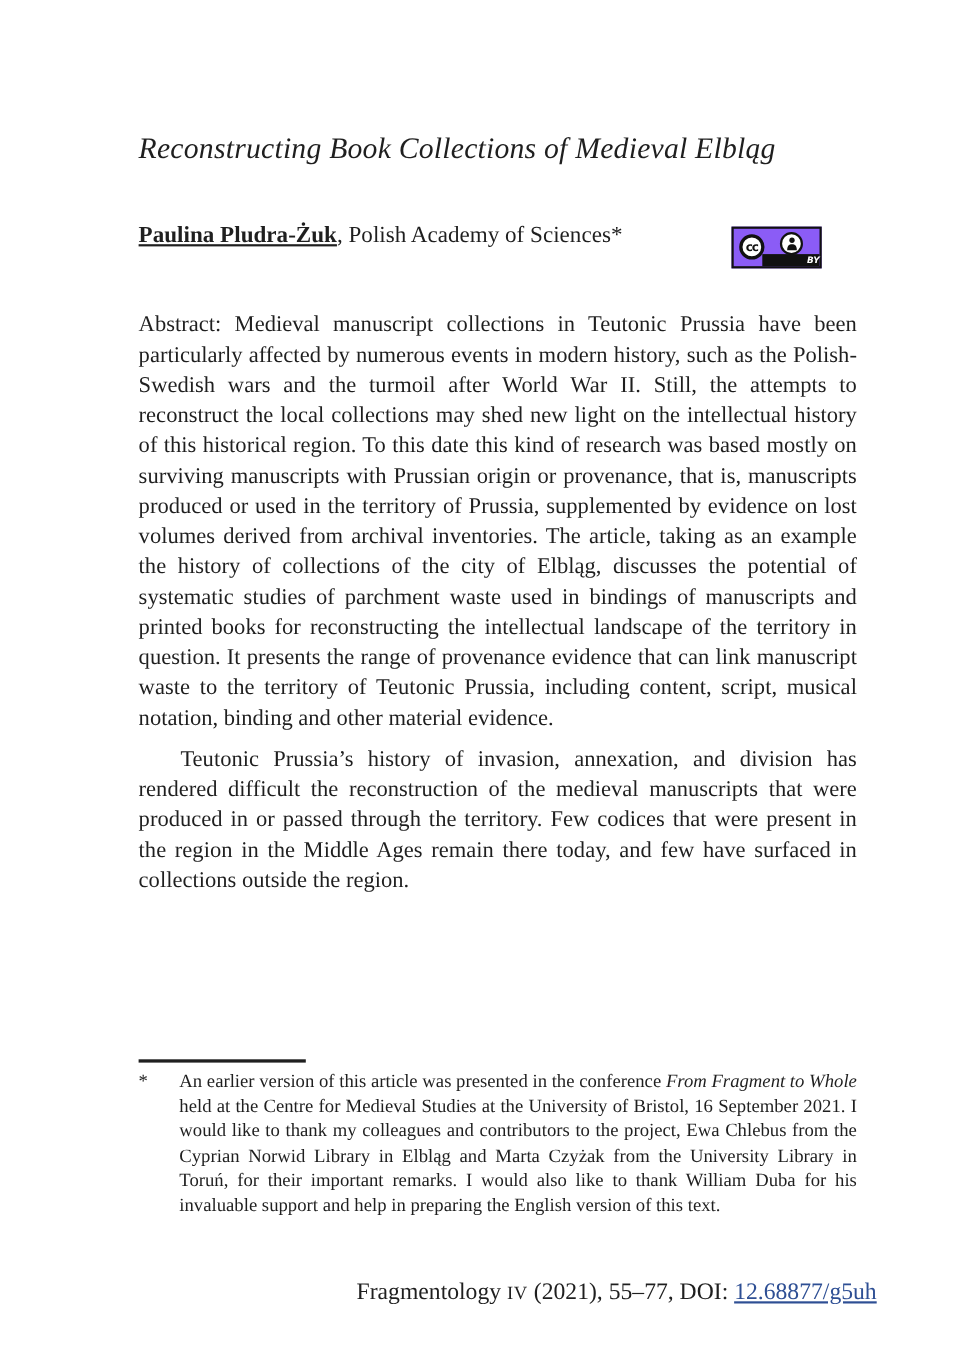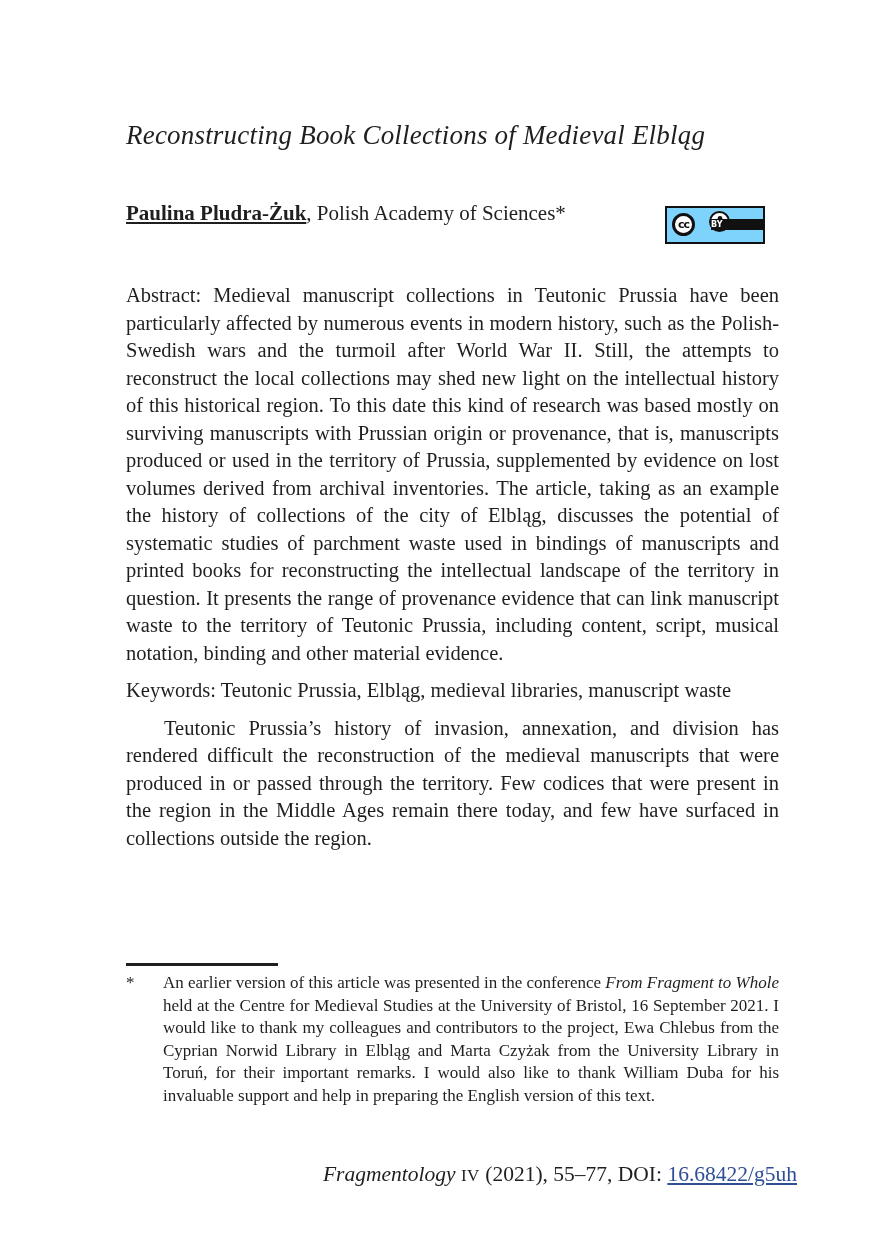--- a/index.html
+++ b/index.html
@@ -30,22 +30,22 @@
   .author-name { font-weight:bold;text-decoration:underline; }
   .email-line {
     position:absolute; top:228px; left:164px;
     font-size:21px; line-height:28px;
     font-style:italic;
   }
 
   
   .cc-badge {
     position:absolute; top:206px; left:665px;
-    width:100px; height:38px;
-    background:#7dd3fc;
+    width:82px; height:38px;
+    background:#8b5cf6;
     border:2.5px solid #111;
     box-sizing:border-box;
   }
   .cc-circle {
     position:absolute; top:5px; left:5px;
     width:23px; height:23px;
     background:#fff;
     border:3px solid #111;
     border-radius:50%;
     box-sizing:border-box;
@@ -57,27 +57,28 @@
   .by-circle {
     position:absolute; top:3px; left:42px;
     width:21px; height:21px;
     background:#fff;
     border:2.5px solid #111;
     border-radius:50%;
     box-sizing:border-box;
   }
   .person { position:absolute; top:1px; left:1px; }
   .by-strip {
-    position:absolute; right:0; bottom:12px;
+    position:absolute; right:0; bottom:0;
     width:52px; height:11px;
     background:#111;
     color:#fff;
     font-family:"DejaVu Sans", sans-serif;
     font-weight:bold; font-size:8px; line-height:11px;
-    text-align:left;
+    text-align:right;
+    font-style:italic;
   }
 
   .text-block {
     position:absolute; top:282px; left:126px; width:653px;
     font-size:20.5px; line-height:27.5px;
     text-align:justify;
   }
   .text-block p { margin:0; }
   .text-block p + p { margin-top:10px; }
   .run-label { font-weight:normal; }
@@ -91,21 +92,21 @@
   .fn-rule { width:152px; height:3px; background:#1f1f1f; margin:0 0 6px 0; }
   .fn-body { position:relative; padding-left:37px; }
   .fn-marker { position:absolute; left:0; top:0; }
   .fn-italic { font-style:italic; }
 
   .footer {
     position:absolute; top:1160px; right:77px;
     font-size:21.5px; line-height:28px;
     white-space:nowrap;
   }
-  .journal { font-style:italic; }
+  .journal { }
   .volume { font-size:17px; letter-spacing:0.5px;text-align:center; }
   .doi-link { color:#2e4f94; text-decoration:underline; cursor:pointer; }
 </style>
 </head>
 <body>
 
 <div class="page">
 
   <h1 class="title">Reconstructing Book Collections of Medieval Elbląg</h1>
 
@@ -118,26 +119,25 @@
       <svg class="person" width="16" height="16" viewBox="0 0 16 16">
         <circle cx="8" cy="4.4" r="2.4" fill="#111"></circle>
         <path d="M3.6 13.5 C3.6 9.5 5.2 8 8 8 C10.8 8 12.4 9.5 12.4 13.5 Z" fill="#111"></path>
       </svg>
     </div>
     <div class="by-strip">BY</div>
   </div>
 
   <div class="text-block">
     <p><span class="run-label">Abstract:</span><span> Medieval manuscript collections in Teutonic Prussia have been particularly affected by numerous events in modern history, such as the Polish-Swedish wars and the turmoil after World War II. Still, the attempts to reconstruct the local collections may shed new light on the intellectual history of this historical region. To this date this kind of research was based mostly on surviving manuscripts with Prussian origin or provenance, that is, manuscripts produced or used in the territory of Prussia, supplemented by evidence on lost volumes derived from archival inventories. The article, taking as an example the history of collections of the city of Elbląg, discusses the potential of systematic studies of parchment waste used in bindings of manuscripts and printed books for reconstructing the intellectual landscape of the territory in question. It presents the range of provenance evidence that can link manuscript waste to the territory of Teutonic Prussia, including content, script, musical notation, binding and other material evidence.</span></p>
-    <p><span class="run-label">Keywords:</span><span> Teutonic Prussia, Elbląg, medieval libraries, manuscript waste</span></p>
     <p class="body-para">Teutonic Prussia’s history of invasion, annexation, and division has rendered difficult the reconstruction of the medieval manuscripts that were produced in or passed through the territory. Few codices that were present in the region in the Middle Ages remain there today, and few have surfaced in collections outside the region.</p>
   </div>
 
   <div class="footnote">
     <div class="fn-rule"></div>
     <div class="fn-body">
       <span class="fn-marker">*</span><span>An earlier version of this article was presented in the conference </span><span class="fn-italic">From Fragment to Whole</span><span> held at the Centre for Medieval Studies at the University of Bristol, 16 September 2021. I would like to thank my colleagues and contributors to the project, Ewa Chlebus from the Cyprian Norwid Library in Elbląg and Marta Czyżak from the University Library in Toruń, for their important remarks. I would also like to thank William Duba for his invaluable support and help in preparing the English version of this text.</span>
     </div>
   </div>
 
-  <div class="footer"><span class="journal">Fragmentology</span> <span class="volume">IV</span><span> (2021), 55–77, DOI: </span><a class="doi-link">16.68422/g5uh</a></div>
+  <div class="footer"><span class="journal">Fragmentology</span> <span class="volume">IV</span><span> (2021), 55–77, DOI: </span><a class="doi-link">12.68877/g5uh</a></div>
 
 </div>
 
 </body></html>

